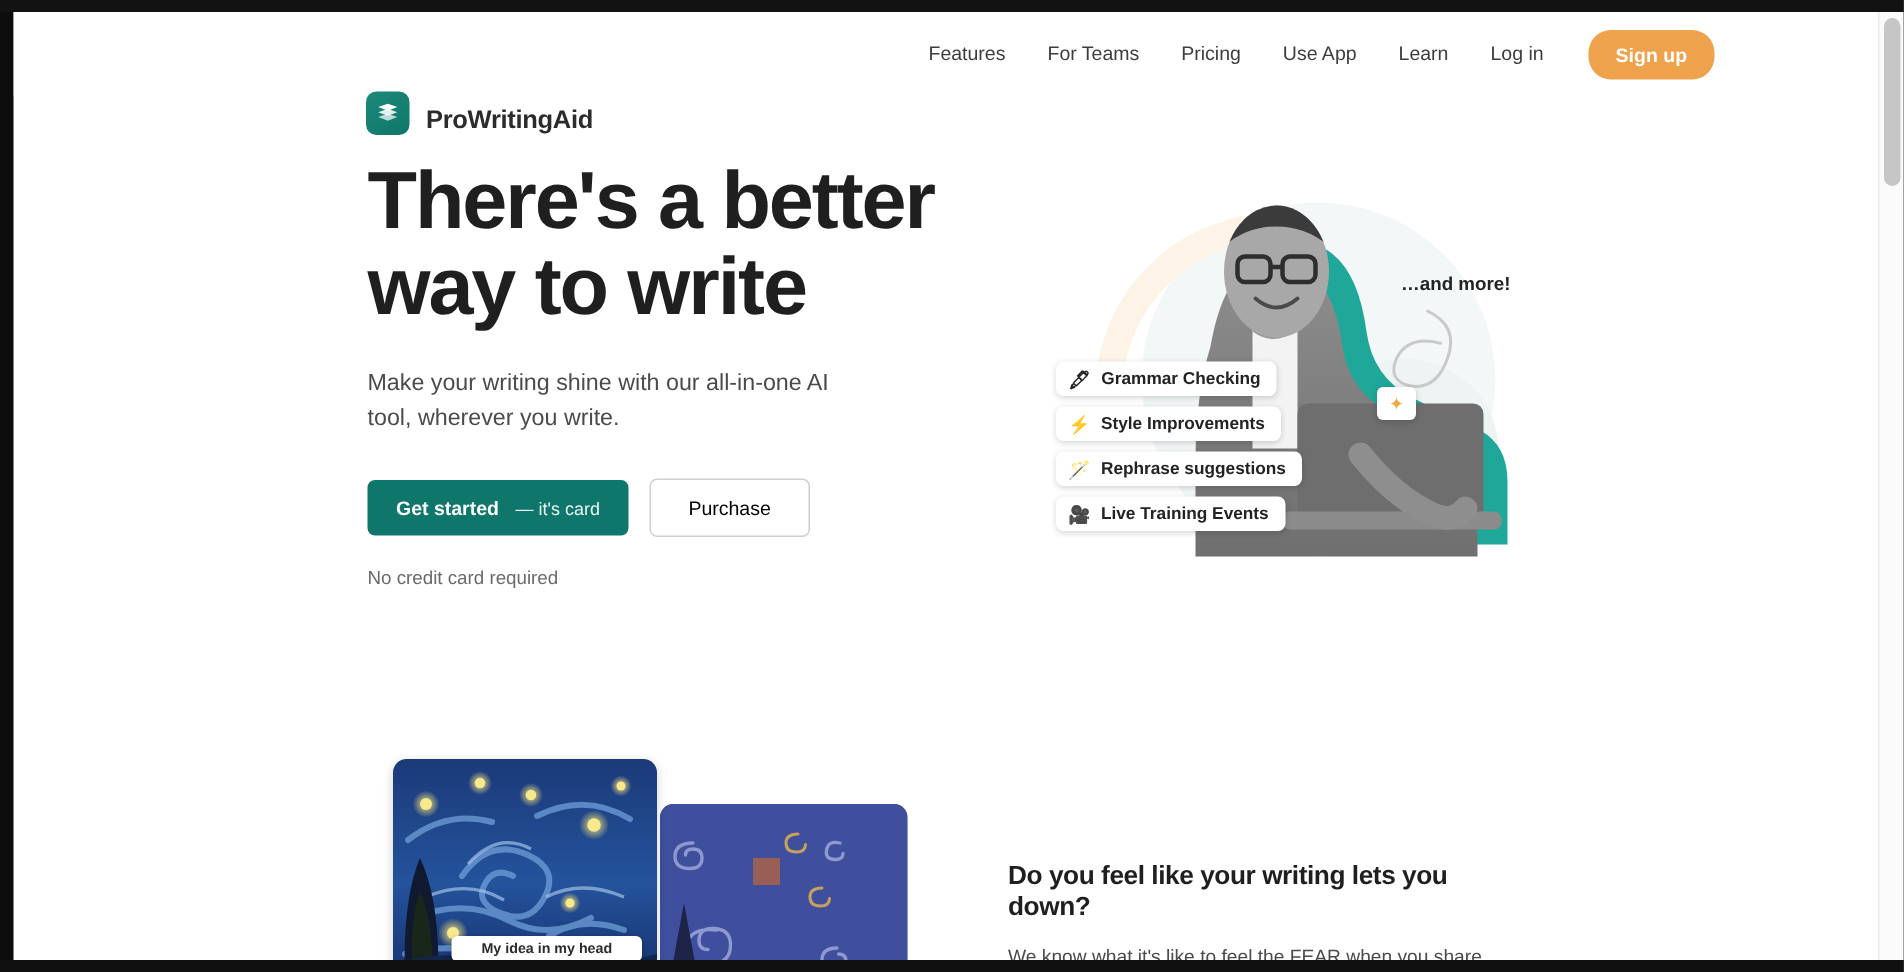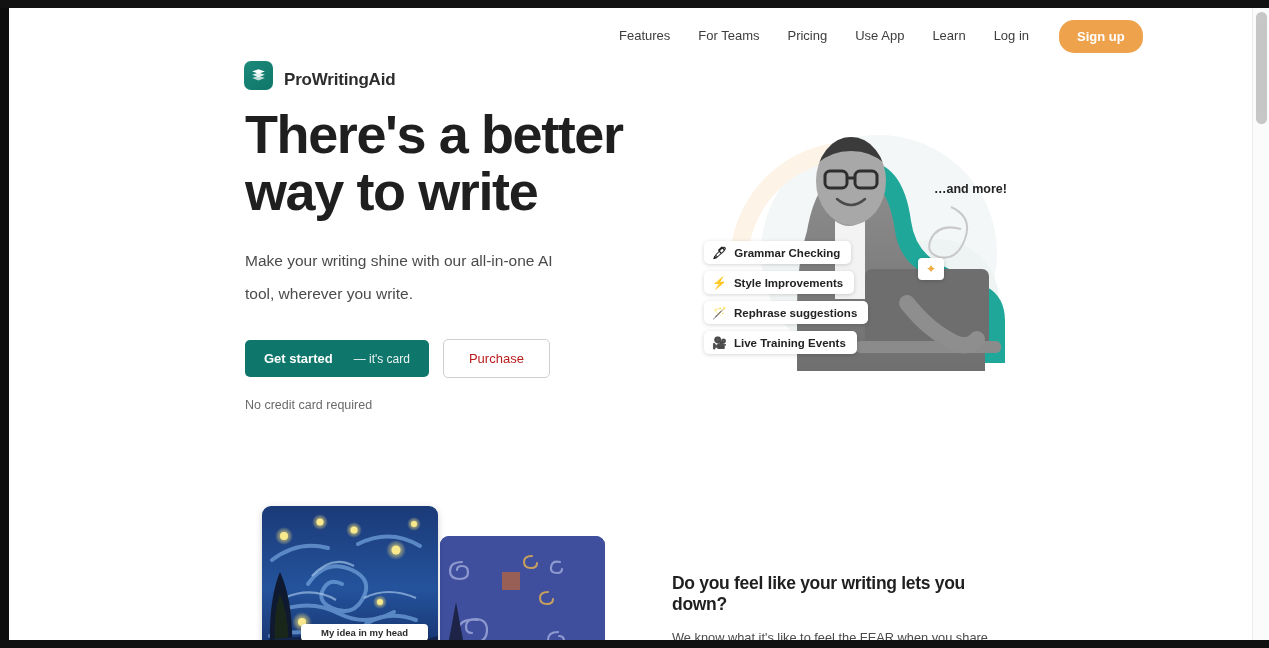--- a/index.html
+++ b/index.html
@@ -77,32 +77,32 @@
   }
 
   
   .hero-left { position:absolute; left:236px; top:98px; width:420px; }
   .hero-title {
     font-size:54px; line-height:57px; font-weight:bold;
     color:#1f1f1f; letter-spacing:-1.4px;
   }
   .hero-sub {
     margin-top:24px;
-    font-size:15.5px; line-height:33px; color:#4b4b4b; max-width:330px;
+    font-size:15.5px; line-height:23px; color:#4b4b4b; max-width:330px;
   }
   .hero-ctas { margin-top:29px; display:flex; align-items:center; gap:14px; }
   .btn-primary {
     background:#0e766a; color:#ffffff; border:none; border-radius:5px;
     padding:11px 19px; font-size:13px; cursor:pointer;
-    display:flex; align-items:baseline; gap:21px;text-align:center;
+    display:flex; align-items:baseline; gap:11px;text-align:center;
   }
   .btn-primary .lbl { font-weight:bold; }
   .btn-primary .sub { font-weight:normal; opacity:.92; font-size:12px; }
   .btn-outline {
-    background:#ffffff; color:#b91c1c;
+    background:#ffffff; color:#000000;
     border:1px solid #cfcfcf; border-radius:5px;
     padding:11px 25px; font-size:13px; cursor:pointer;
   }
   .hero-note { margin-top:20px; font-size:12.5px; color:#6a6a6a; }
 
   
   .hero-art { position:absolute; left:660px; top:95px; width:360px; height:300px; }
 
   .feature-pill {
     position:absolute;

